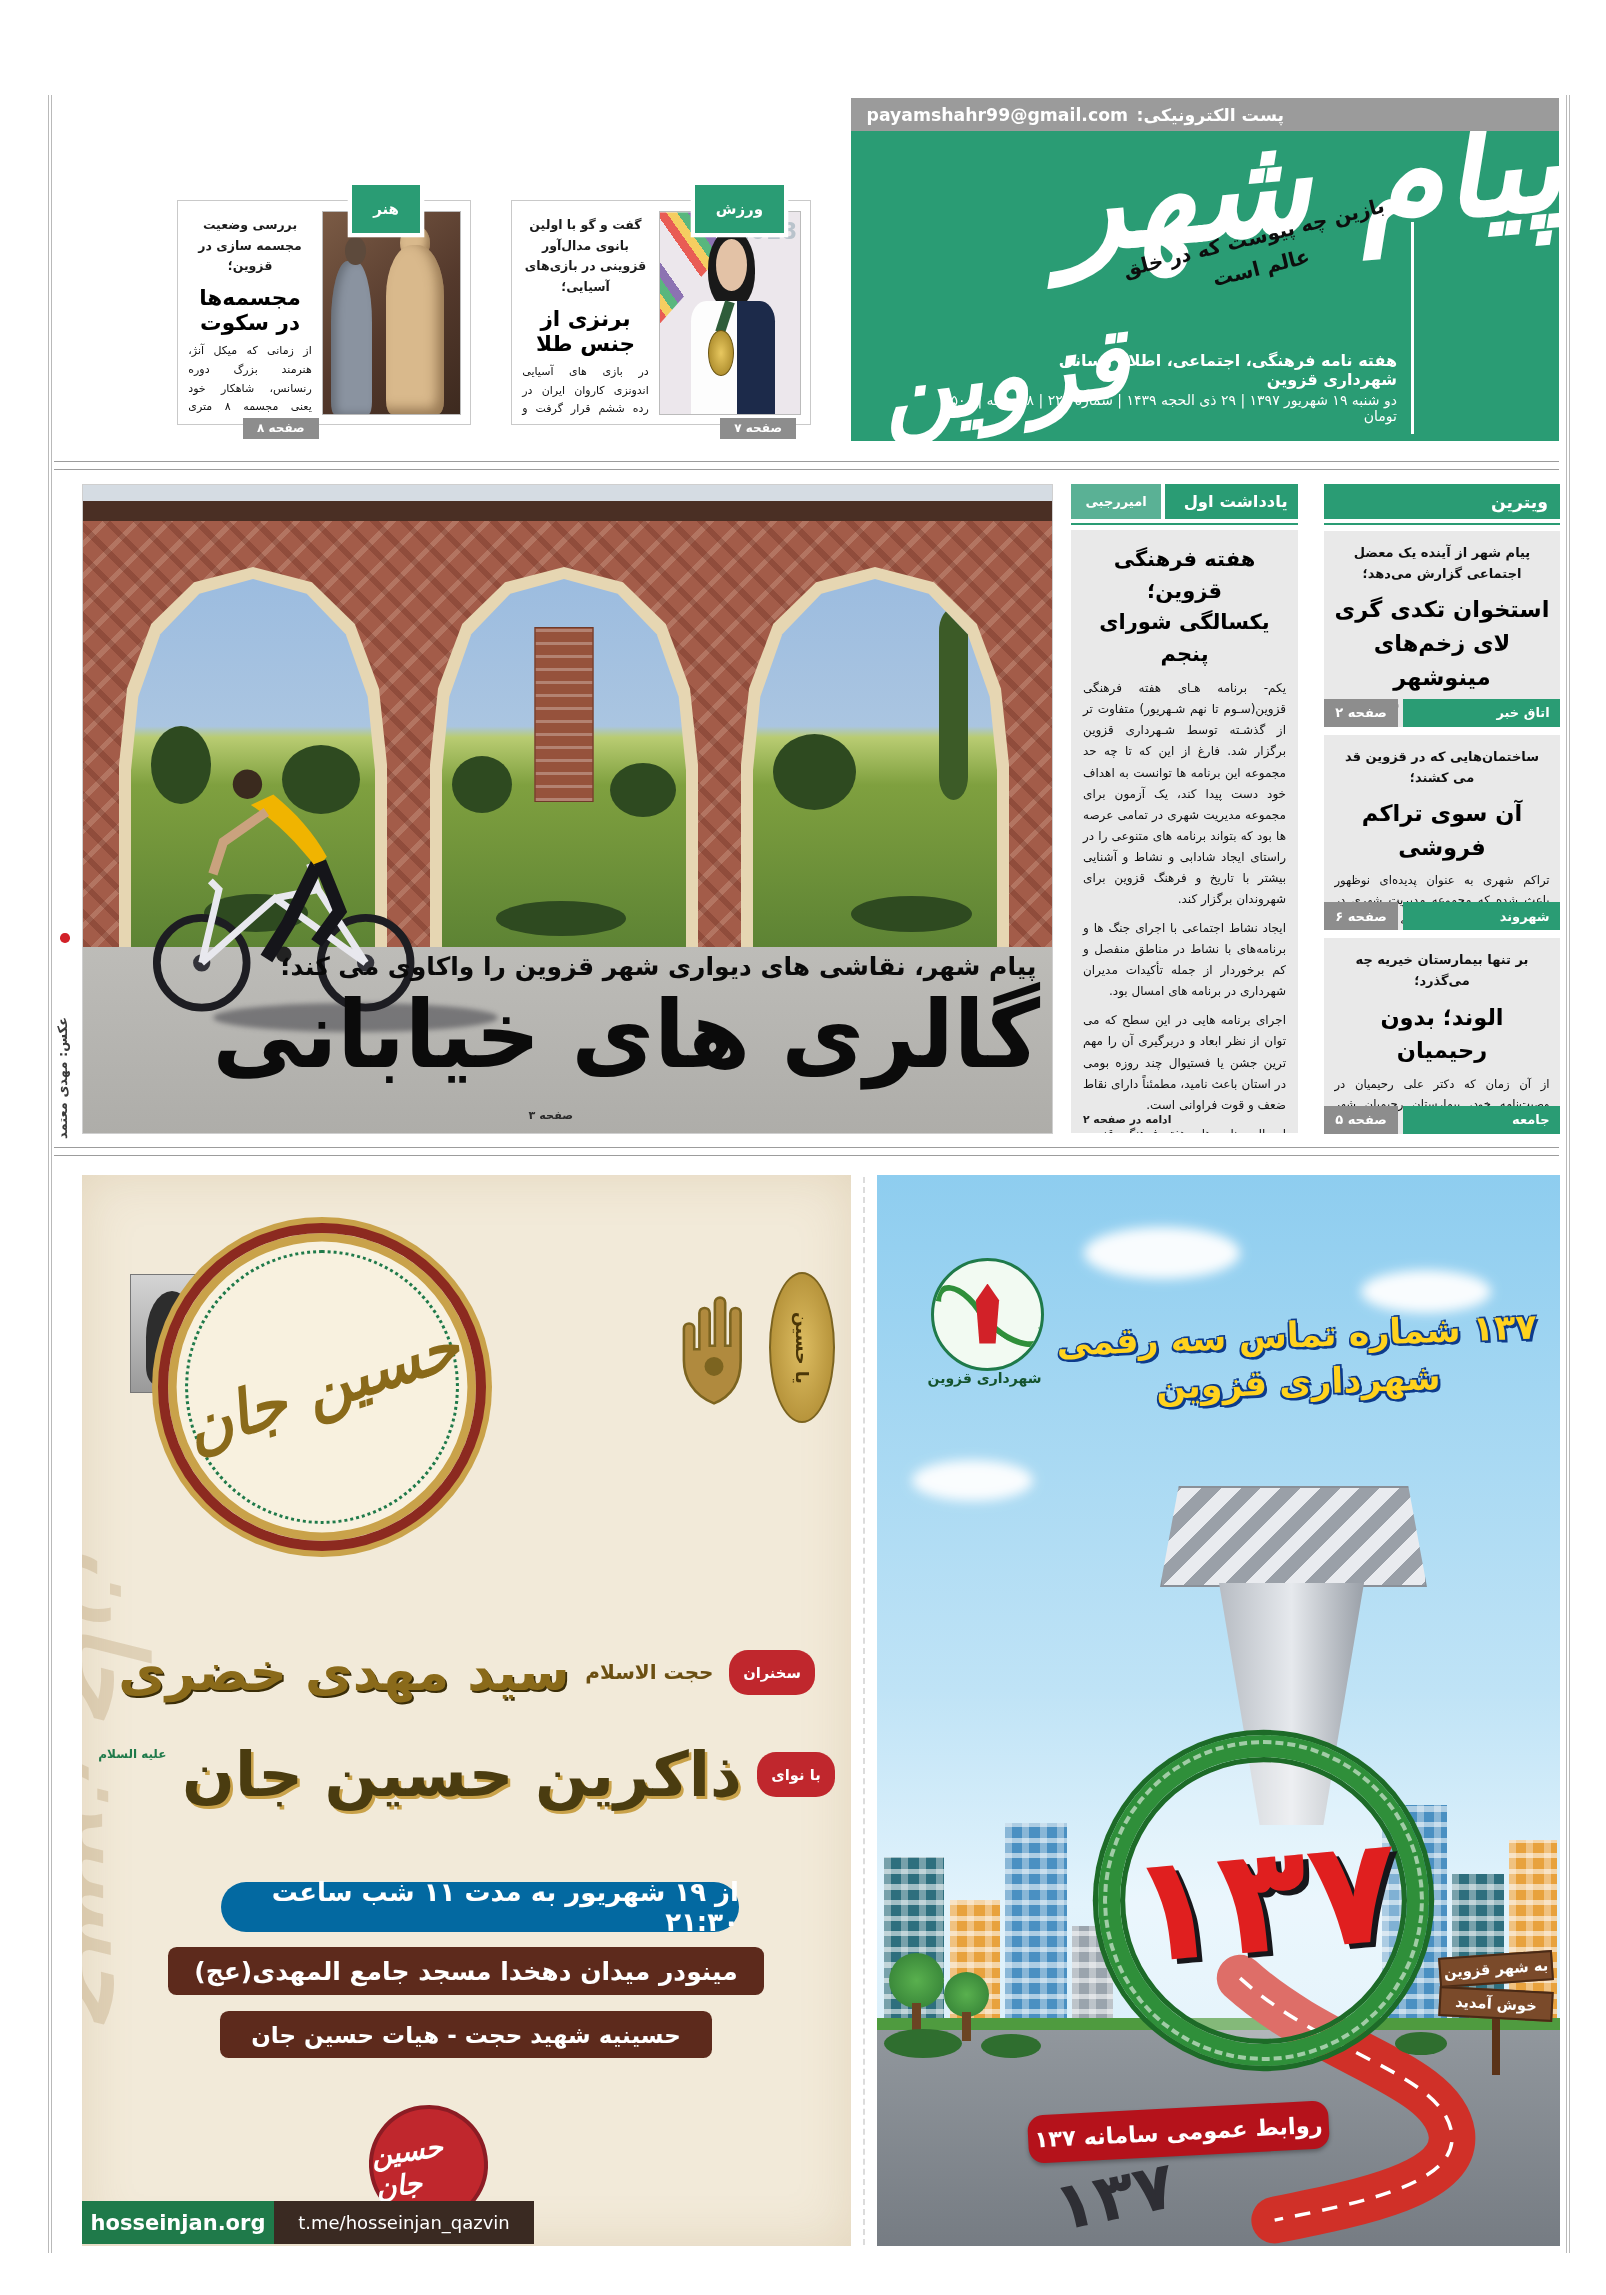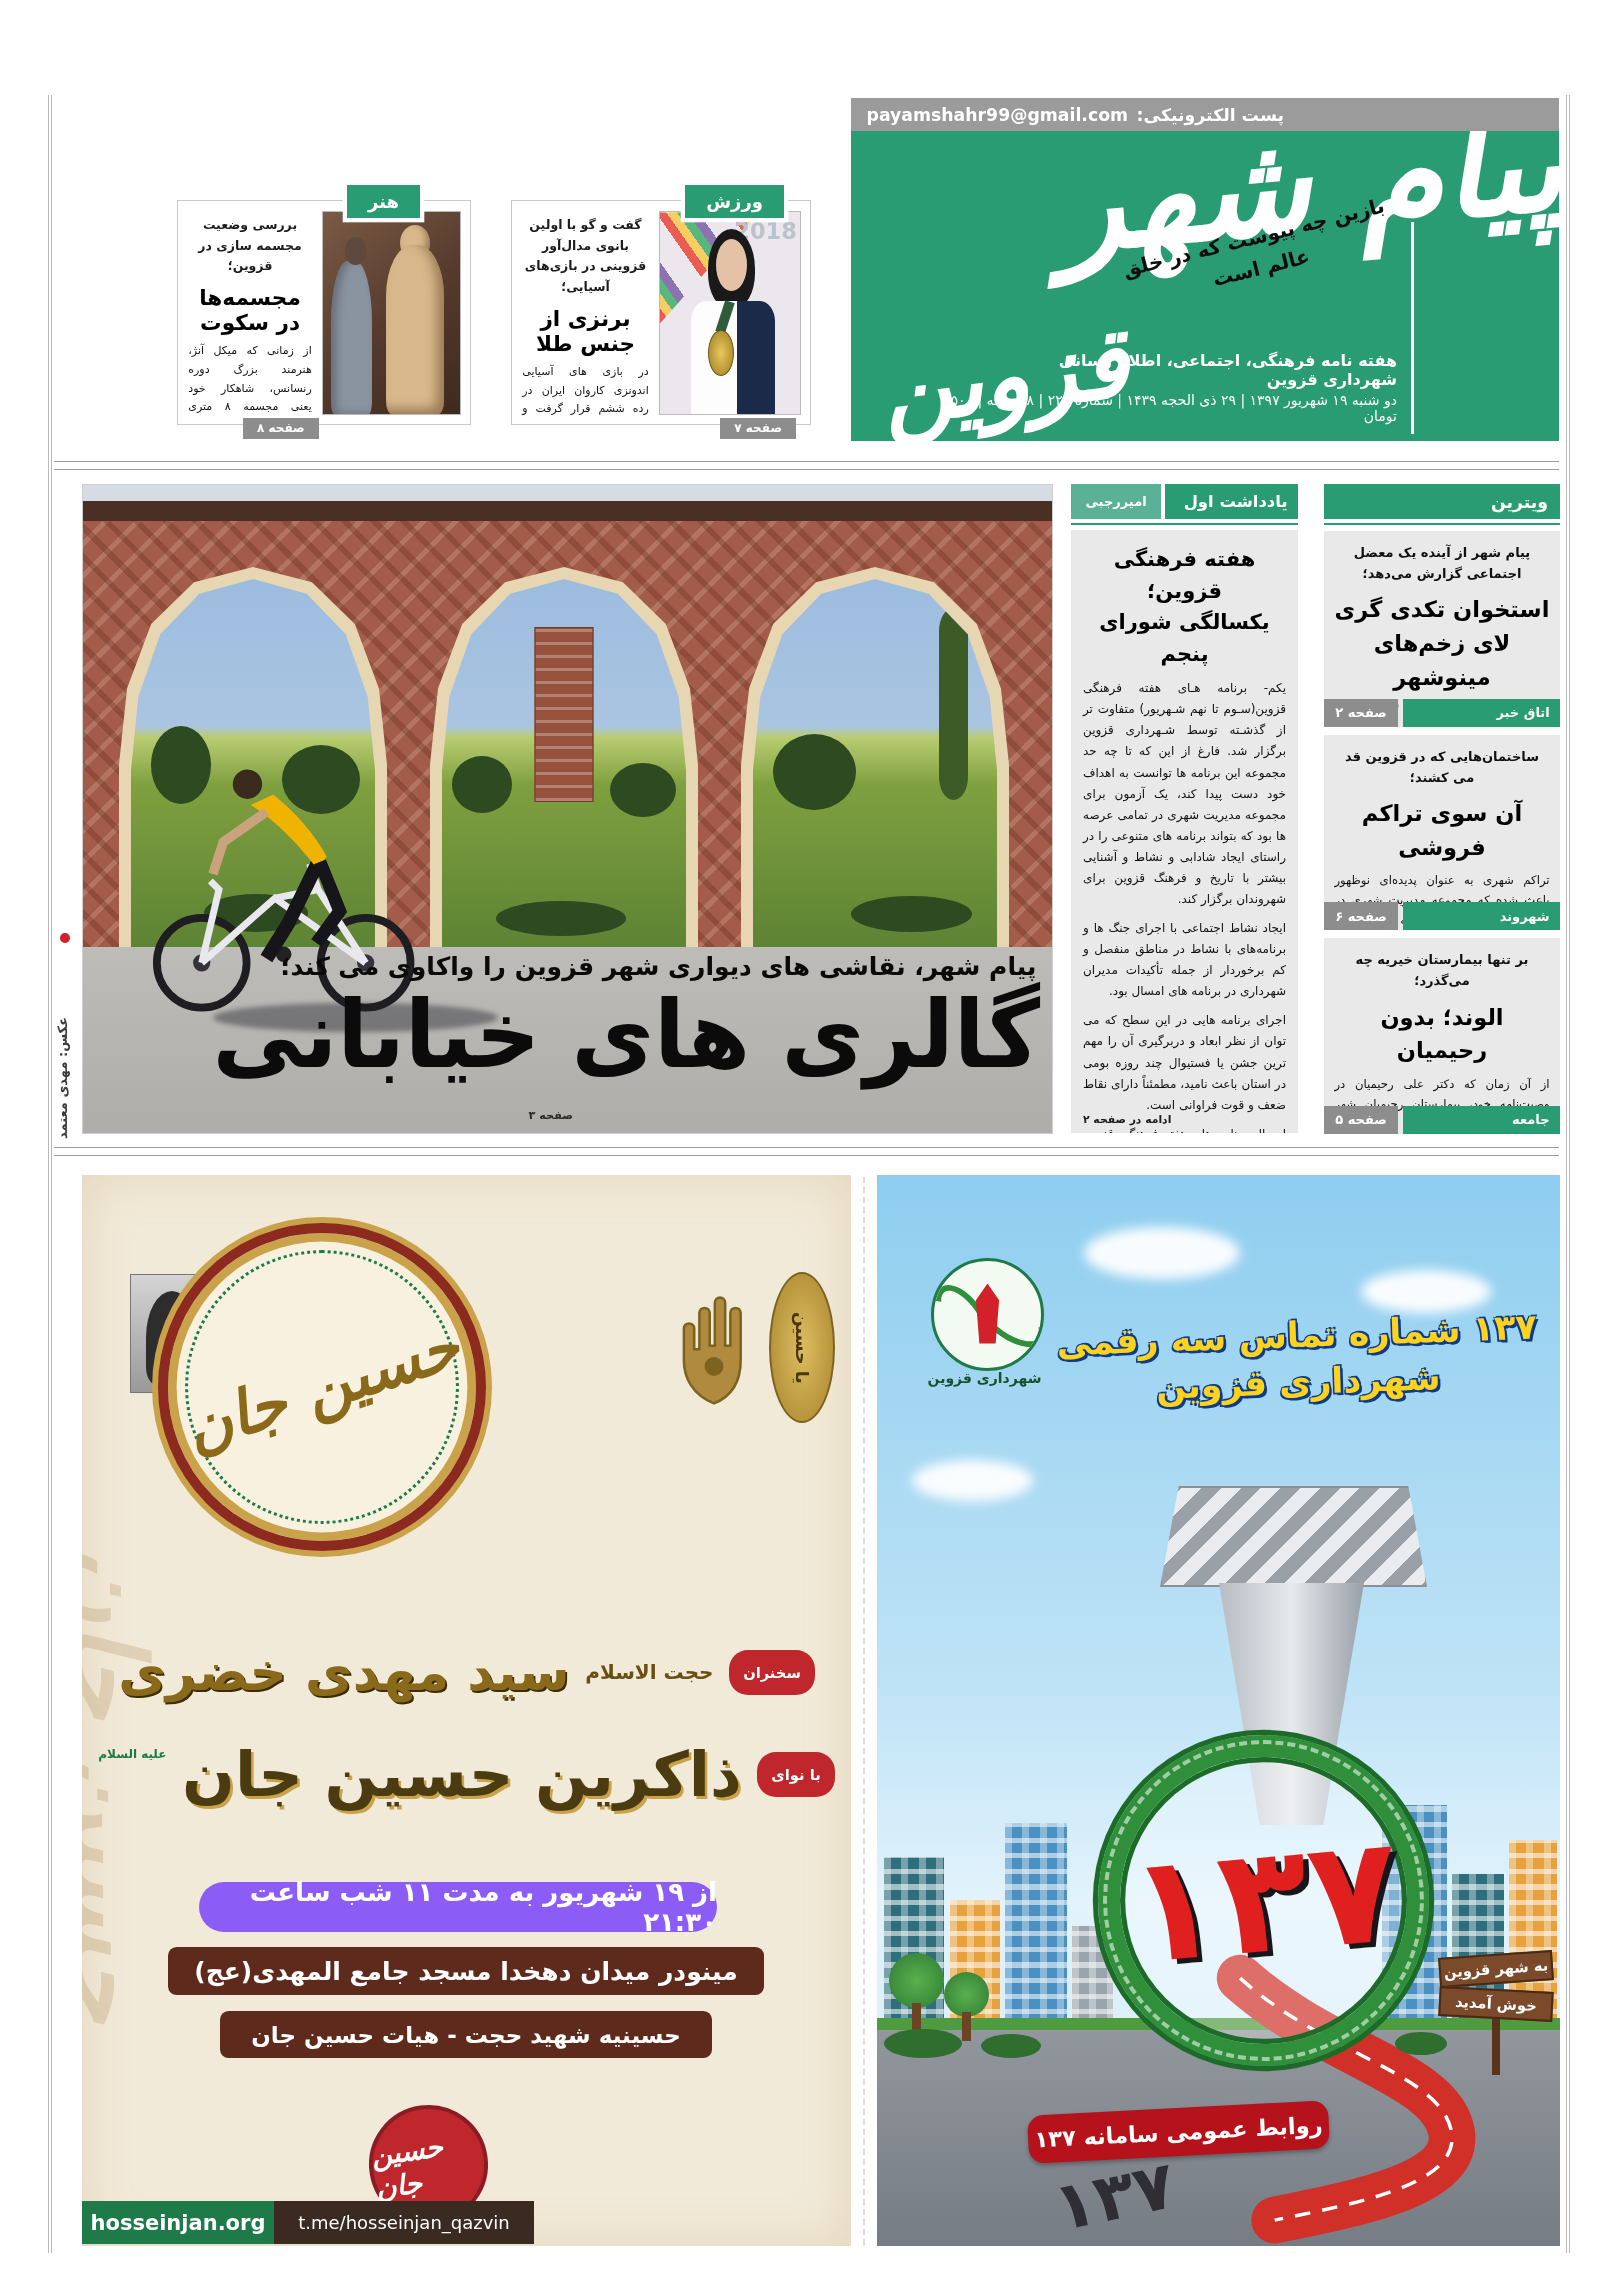--- a/index.html
+++ b/index.html
@@ -27,22 +27,22 @@
   .m-divider{position:absolute;right:145px;top:91px;width:2.6px;height:212px;background:#fff;z-index:2}
   .m-sub{position:absolute;right:162px;bottom:52px;width:406px;text-align:right;color:#fff;
          font-size:16px;font-weight:bold;direction:rtl;z-index:4}
   .m-date{position:absolute;right:162px;bottom:17.3px;width:484px;text-align:right;color:#fff;
           font-size:14px;direction:rtl;z-index:4}
 
   
   .teaser{position:absolute;top:200px;height:223px;background:#fff;border:1.7px solid #c9c9c9}
   .t-art{left:177px;width:292px}
   .t-sports{left:511px;width:298px}
-  .t-tag{position:absolute;top:-16.4px;height:33px;padding:0 21px;background:#2a9c74;color:#fff;
-         font-weight:bold;font-size:18px;display:flex;align-items:center;box-shadow:0 0 0 4.3px #fff;z-index:2}
+  .t-tag{position:absolute;top:-16.4px;height:48px;padding:0 21px;background:#2a9c74;color:#fff;
+         font-weight:bold;font-size:15px;display:flex;align-items:center;box-shadow:0 0 0 4.3px #fff;z-index:2}
   .t-art .t-tag{right:50px}.t-sports .t-tag{right:26px}
   .t-inner{position:absolute;left:8.6px;right:8.6px;top:10.4px;bottom:8.6px;display:flex;direction:rtl;gap:8.6px}
   .t-photo{width:50%;position:relative;overflow:hidden;border:0.9px solid #bbb}
   .t-text{flex:1;direction:rtl;text-align:center;overflow:hidden}
   .t-kicker{font-size:12.5px;font-weight:bold;color:#1c1c1c;line-height:1.65;margin-top:3.5px}
   .t-headline{font-size:21.6px;font-weight:bold;color:#000;margin:8.6px 0 7px}
   .t-body{font-size:11px;color:#111;text-align:justify;line-height:1.7;padding:0 1.7px}
   .t-page{position:absolute;bottom:-14.7px;background:#8d8d8d;color:#fff;font-size:12px;
           font-weight:bold;padding:3.5px 14px;z-index:2}
   .t-art .t-page{left:65px}.t-sports .t-page{right:14px}
@@ -154,21 +154,21 @@
   .p-row{position:absolute;left:0;right:0;display:flex;direction:rtl;align-items:center;justify-content:center;gap:15.6px}
   .badge-red{background:#c0272d;color:#fff;border-radius:19px;padding:14px 14px;font-size:14.7px;font-weight:bold}
   .p-spk{top:467px}
   .p-spk-pref{font-size:20px;color:#6b4f12;font-weight:bold}
   .p-spk-name{font-size:52px;font-weight:bold;color:#8a6a1a;text-shadow:1.7px 1.7px 0 #3a2d08}
   .p-rec{top:563px}
   .p-rec-name{font-size:62px;font-weight:bold;color:#4a3c10;text-shadow:2.6px 2.6px 0 #c9a24a}
   .p-hon{font-size:12px;color:#1f7a4a;font-weight:bold;align-self:flex-start;margin-top:8.6px}
   .p-band{position:absolute;color:#fff;font-weight:bold;display:flex;align-items:center;
           justify-content:center;direction:rtl}
-  .p-sched{left:117px;top:707px;width:518px;height:50px;background:#8b5cf6;border-radius:25px;font-size:26px}
+  .p-sched{left:139px;top:707px;width:518px;height:50px;background:#0369a1;border-radius:25px;font-size:26px}
   .p-ven1{left:86px;top:772px;width:596px;height:48px;background:#5d2a1c;border-radius:8.6px;font-size:25px}
   .p-ven2{left:138px;top:836px;width:492px;height:47px;background:#5d2a1c;border-radius:8.6px;font-size:23px}
   .p-emblem{position:absolute;left:287px;top:930px;width:111px;height:111px;border-radius:50%;background:#c0272d;
             border:4.3px solid #8c1c24;display:flex;align-items:center;justify-content:center;
             color:#fff;font-size:28px;font-weight:bold;font-style:italic;transform:rotate(-8deg)}
   .p-web{position:absolute;left:0;top:1026px;width:192px;height:43px;background:#1f7a4a;color:#fff;
          font-size:21px;font-weight:bold;display:flex;align-items:center;justify-content:center}
   .p-tg{position:absolute;left:192px;top:1026px;width:260px;height:43px;background:#3a2a22;color:#fff;
         font-size:18px;display:flex;align-items:center;justify-content:center}
 

